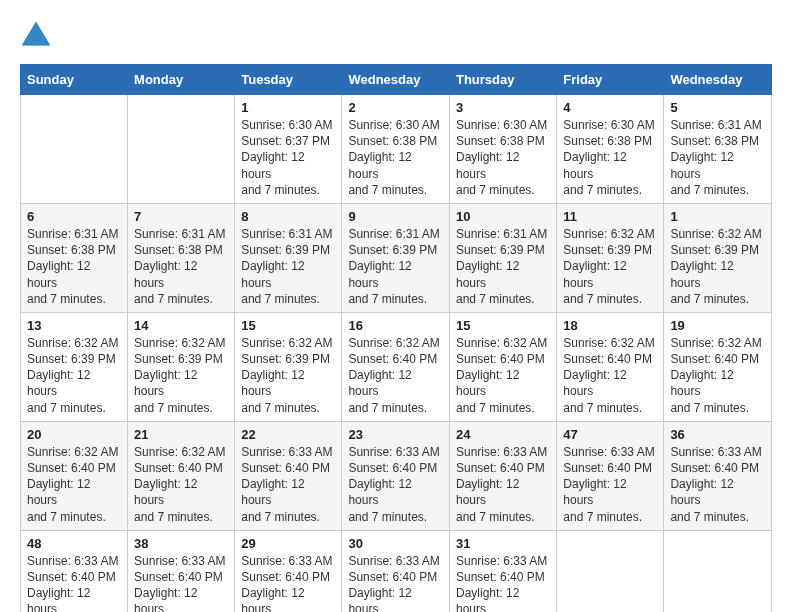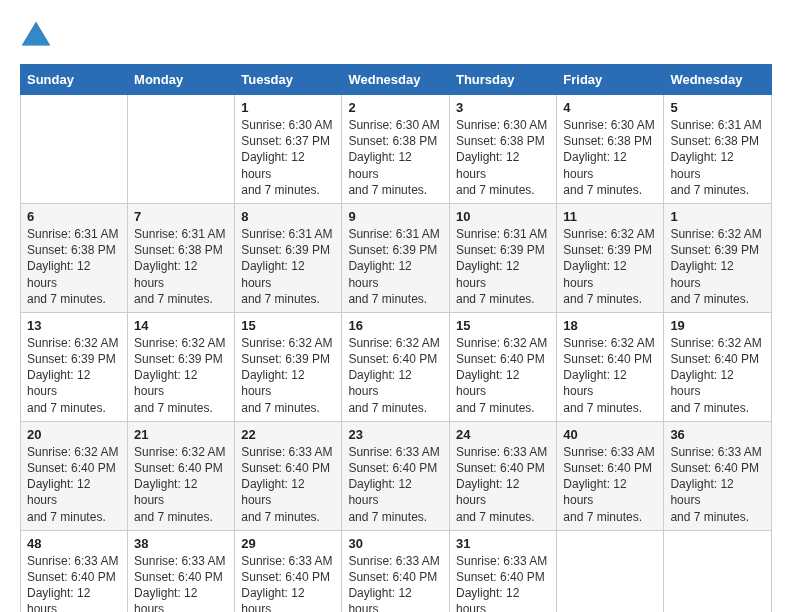--- a/index.html
+++ b/index.html
@@ -286,21 +286,21 @@
 and 7 minutes.</div>
         </td>
         <td>
           <span class="day-number">24</span>
           <div class="day-info" style="white-space: pre-line;">Sunrise: 6:33 AM
 Sunset: 6:40 PM
 Daylight: 12 hours
 and 7 minutes.</div>
         </td>
         <td>
-          <span class="day-number">40</span>
+          <span class="day-number">47</span>
           <div class="day-info" style="white-space: pre-line;">Sunrise: 6:33 AM
 Sunset: 6:40 PM
 Daylight: 12 hours
 and 7 minutes.</div>
         </td>
         <td>
           <span class="day-number">36</span>
           <div class="day-info" style="white-space: pre-line;">Sunrise: 6:33 AM
 Sunset: 6:40 PM
 Daylight: 12 hours

